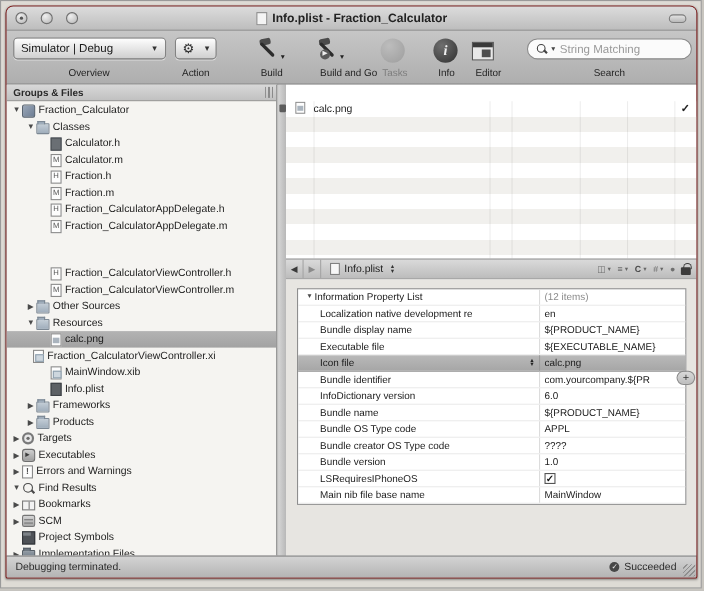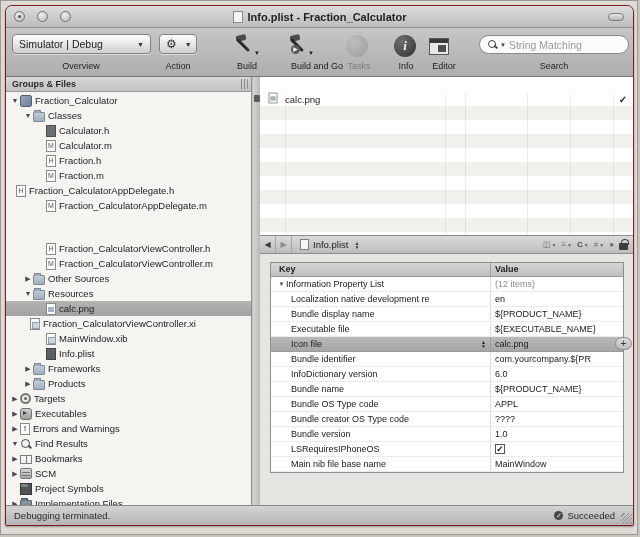--- a/index.html
+++ b/index.html
@@ -301,21 +301,21 @@
             <div class="tree-row" style="padding-left: 30px;">
               <span class="tri"></span>
               <span class="ic h-file-icon doc"></span>
               <span class="lbl">Fraction.h</span>
             </div>
             <div class="tree-row" style="padding-left: 30px;">
               <span class="tri"></span>
               <span class="ic m-file-icon doc"></span>
               <span class="lbl">Fraction.m</span>
             </div>
-            <div class="tree-row" style="">
+            <div class="tree-row" style="padding-left: 30px;">
               <span class="tri"></span>
               <span class="ic h-file-icon doc"></span>
               <span class="lbl">Fraction_CalculatorAppDelegate.h</span>
             </div>
             <div class="tree-row" style="padding-left: 30px;">
               <span class="tri"></span>
               <span class="ic m-file-icon doc"></span>
               <span class="lbl">Fraction_CalculatorAppDelegate.m</span>
             </div>
             <div class="tree-row" style="padding-left: 30px; margin-top: 28px;">
@@ -485,24 +485,20 @@
                 <span>#</span>
                 <span class="ed-caret">▼</span>
               </span>
           <span class="ed-mini">●</span>
           <span class="lock"></span>
         </div>
       </div>
 
       <div class="plistpane">
         <div class="plist-table">
-          <div class="plist-head">
-            <div class="ph-key">Key</div>
-            <div class="ph-val">Value</div>
-          </div>
           <div id="plist-rows">
                 <div class="plist-row">
                   <div class="pr-key">
                     <span class="tri">▼</span>
                     <span>Information Property List</span>
                   </div>
                   <div class="pr-val gray">(12 items)</div>
                 </div>
                 <div class="plist-row">
                   <div class="pr-key ind">

